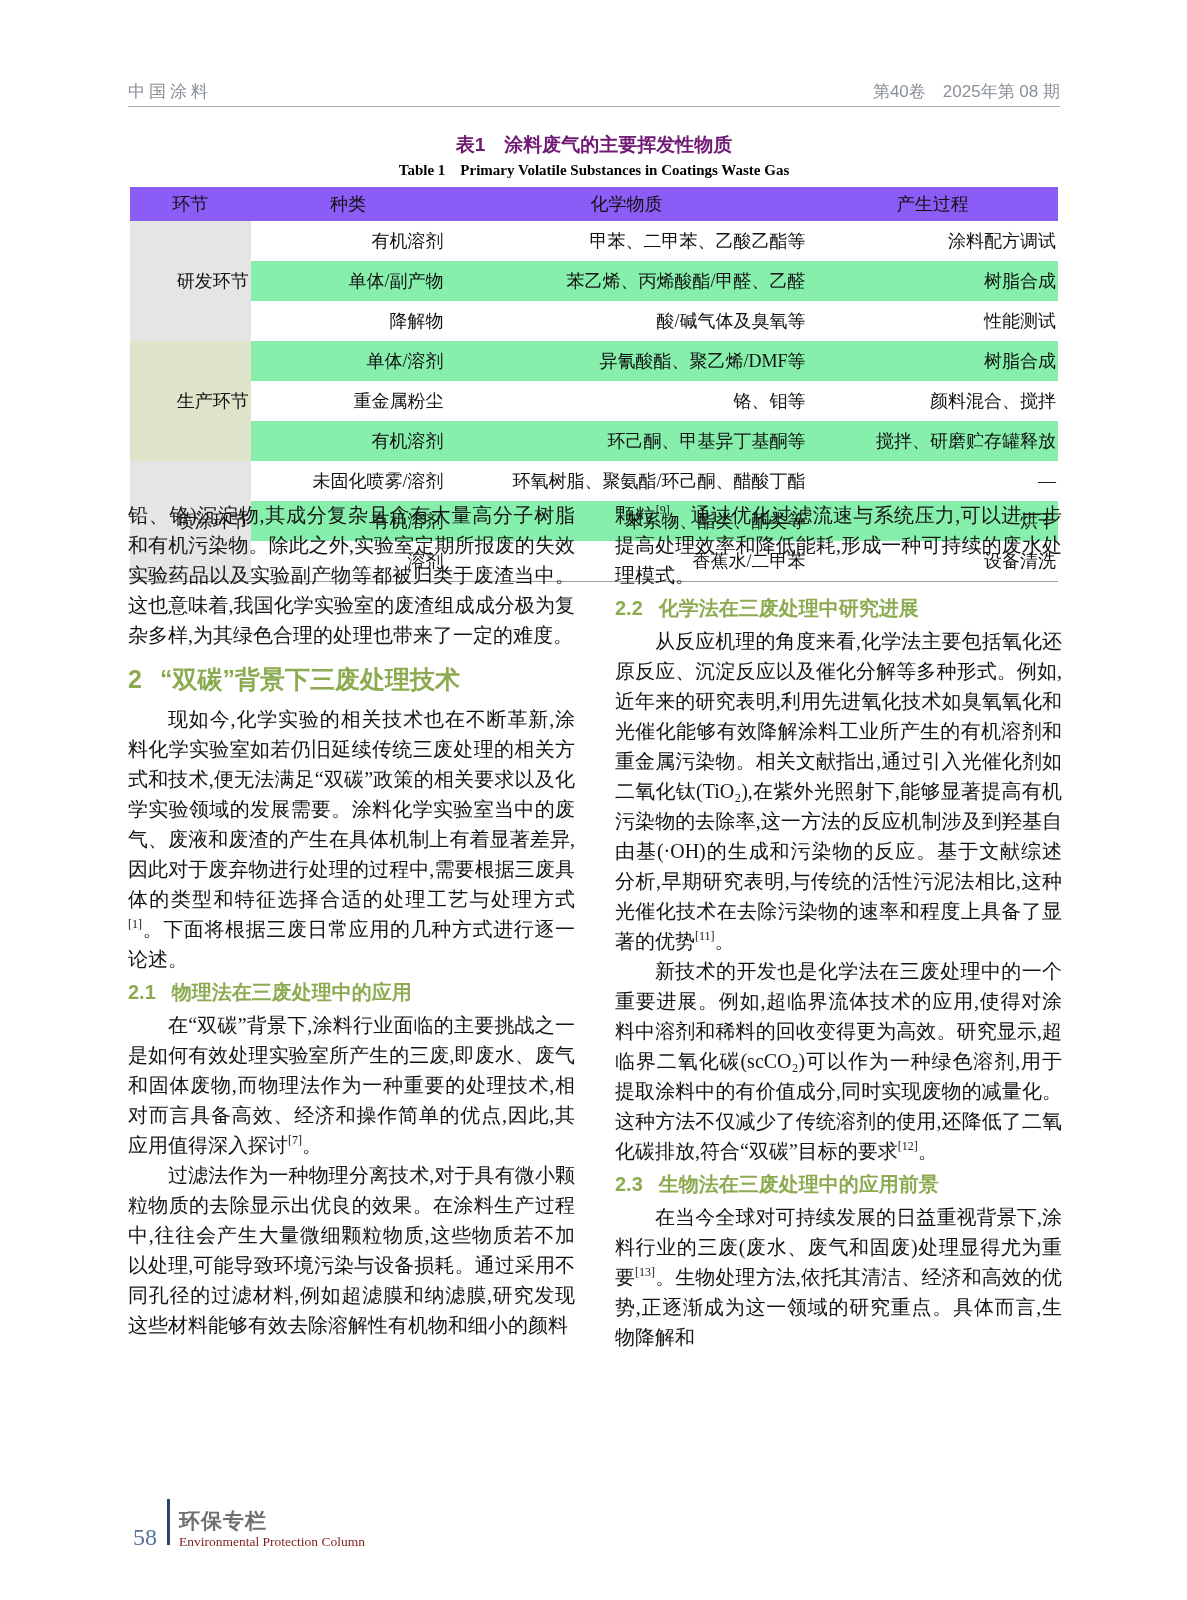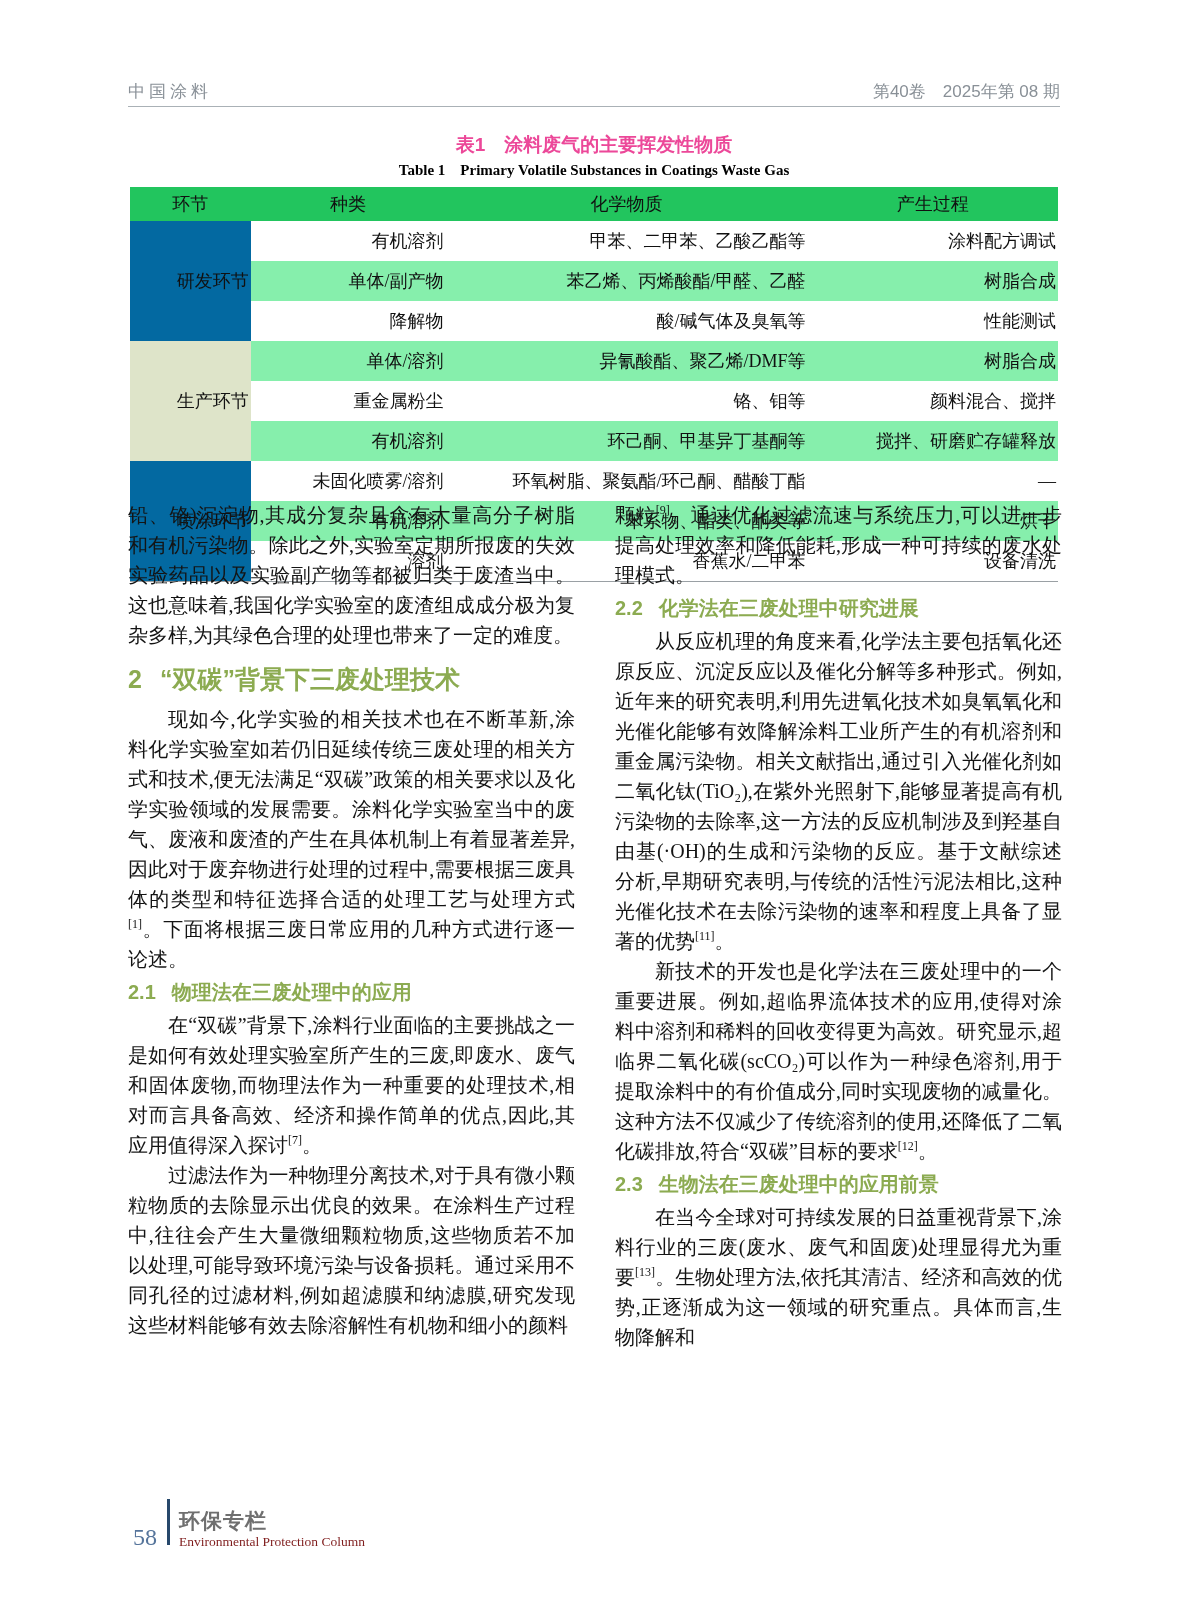--- a/index.html
+++ b/index.html
@@ -15,42 +15,42 @@
     font-family:"Liberation Sans","DejaVu Sans",sans-serif;
     font-size:17px;color:#899097;
     border-bottom:1.5px solid #aab1b6;padding-bottom:3px;
   }
   .journal-name{letter-spacing:4px;}
   .issue-info{white-space:pre-wrap;}
   
   .table-title-zh{
     position:absolute;top:132px;left:128px;width:932px;text-align:center;
     font-family:"Liberation Sans","DejaVu Sans",sans-serif;
-    font-weight:bold;font-size:19px;color:#ec4899;white-space:pre-wrap;
+    font-weight:bold;font-size:19px;color:#701a75;white-space:pre-wrap;
   }
   .table-title-en{
     position:absolute;top:161px;left:128px;width:932px;text-align:center;
     font-family:"Liberation Serif","DejaVu Serif",serif;
     font-weight:bold;font-size:15px;color:#000;white-space:pre-wrap;
   }
   .waste-table{
     position:absolute;top:187px;left:130px;width:928px;
     border-collapse:collapse;table-layout:fixed;
     font-size:18px;border-bottom:1.5px solid #9aa0a4;
   }
   .waste-table th{
     height:32px;font-weight:normal;font-size:18px;
-    background:#22c55e;text-align:center;vertical-align:middle;
+    background:#8b5cf6;text-align:center;vertical-align:middle;
   }
   .waste-table td{
     height:36px;text-align:right;vertical-align:middle;padding:2px 2px;
   }
   .row-green td{background:#86efac;}
   .row-white td{background:#ffffff;}
-  td.stage-cell{background:#0369a1;}
+  td.stage-cell{background:#e5e5e5;}
   td.stage-cell.stage-green{background:#dee4c9;}
   .col-stage{width:13%;} .col-kind{width:21%;} .col-chem{width:39%;} .col-proc{width:27%;}
   
   .body-columns{
     position:absolute;top:500px;left:128px;width:934px;
     display:flex;gap:40px;
   }
   .text-column{width:455px;}
   .text-column p{
     margin:0;font-size:20px;line-height:30px;text-align:justify;

